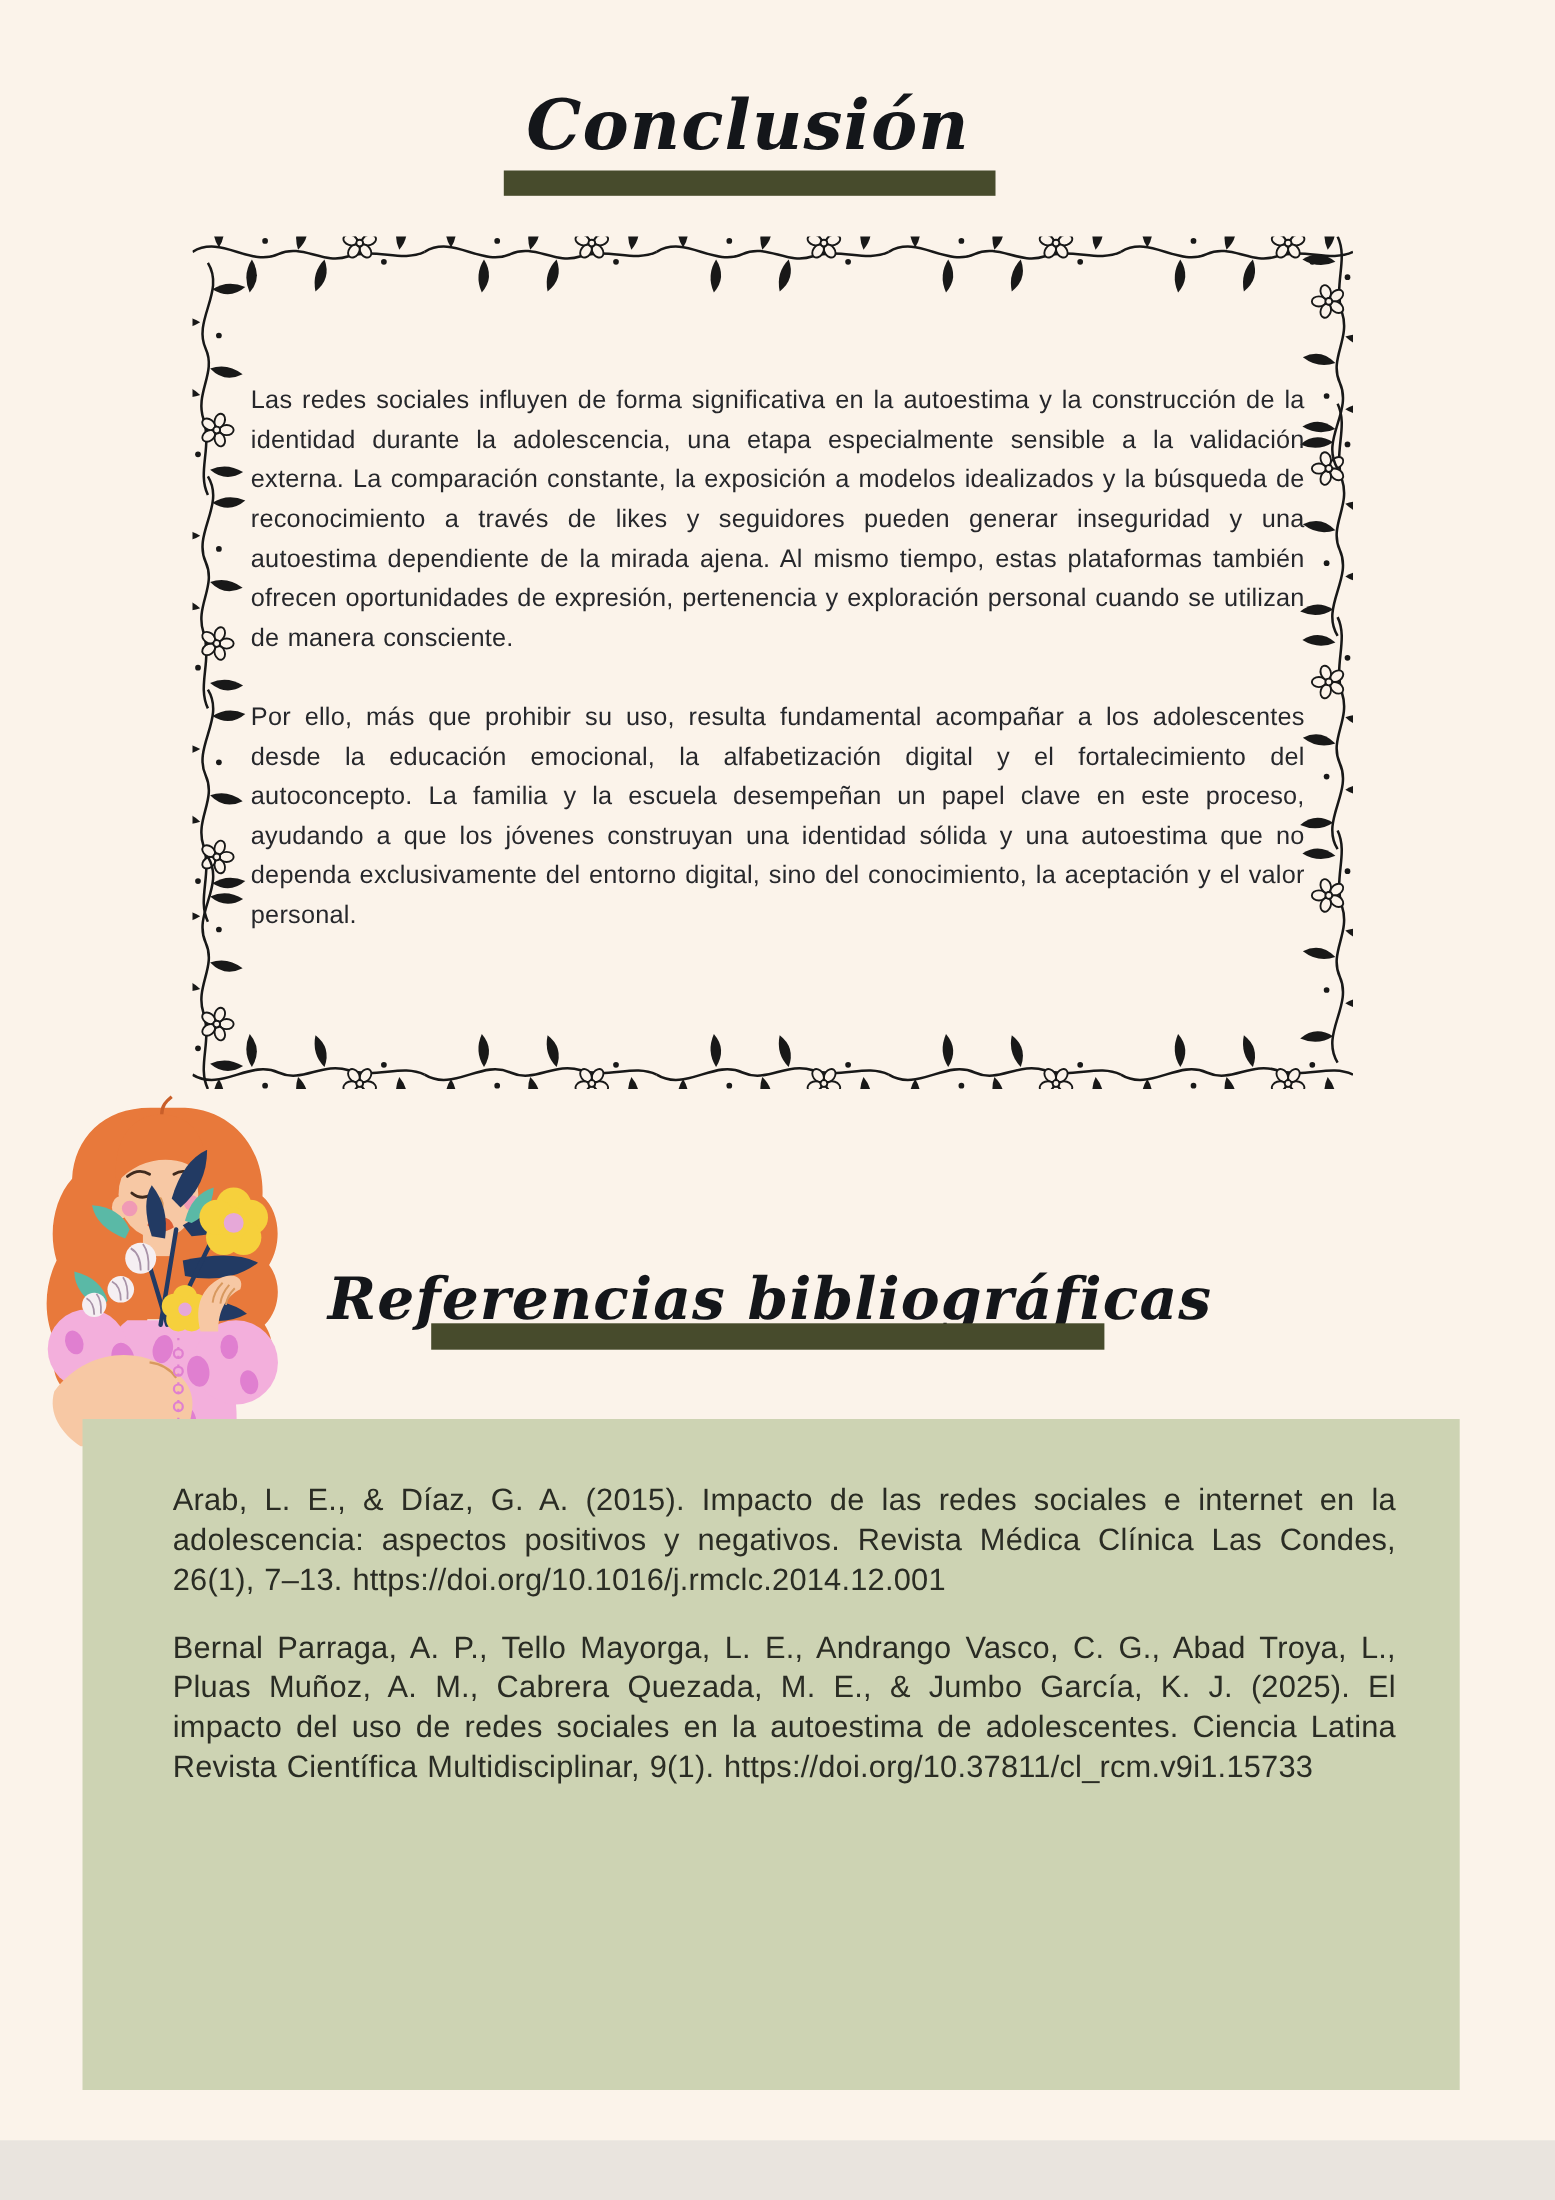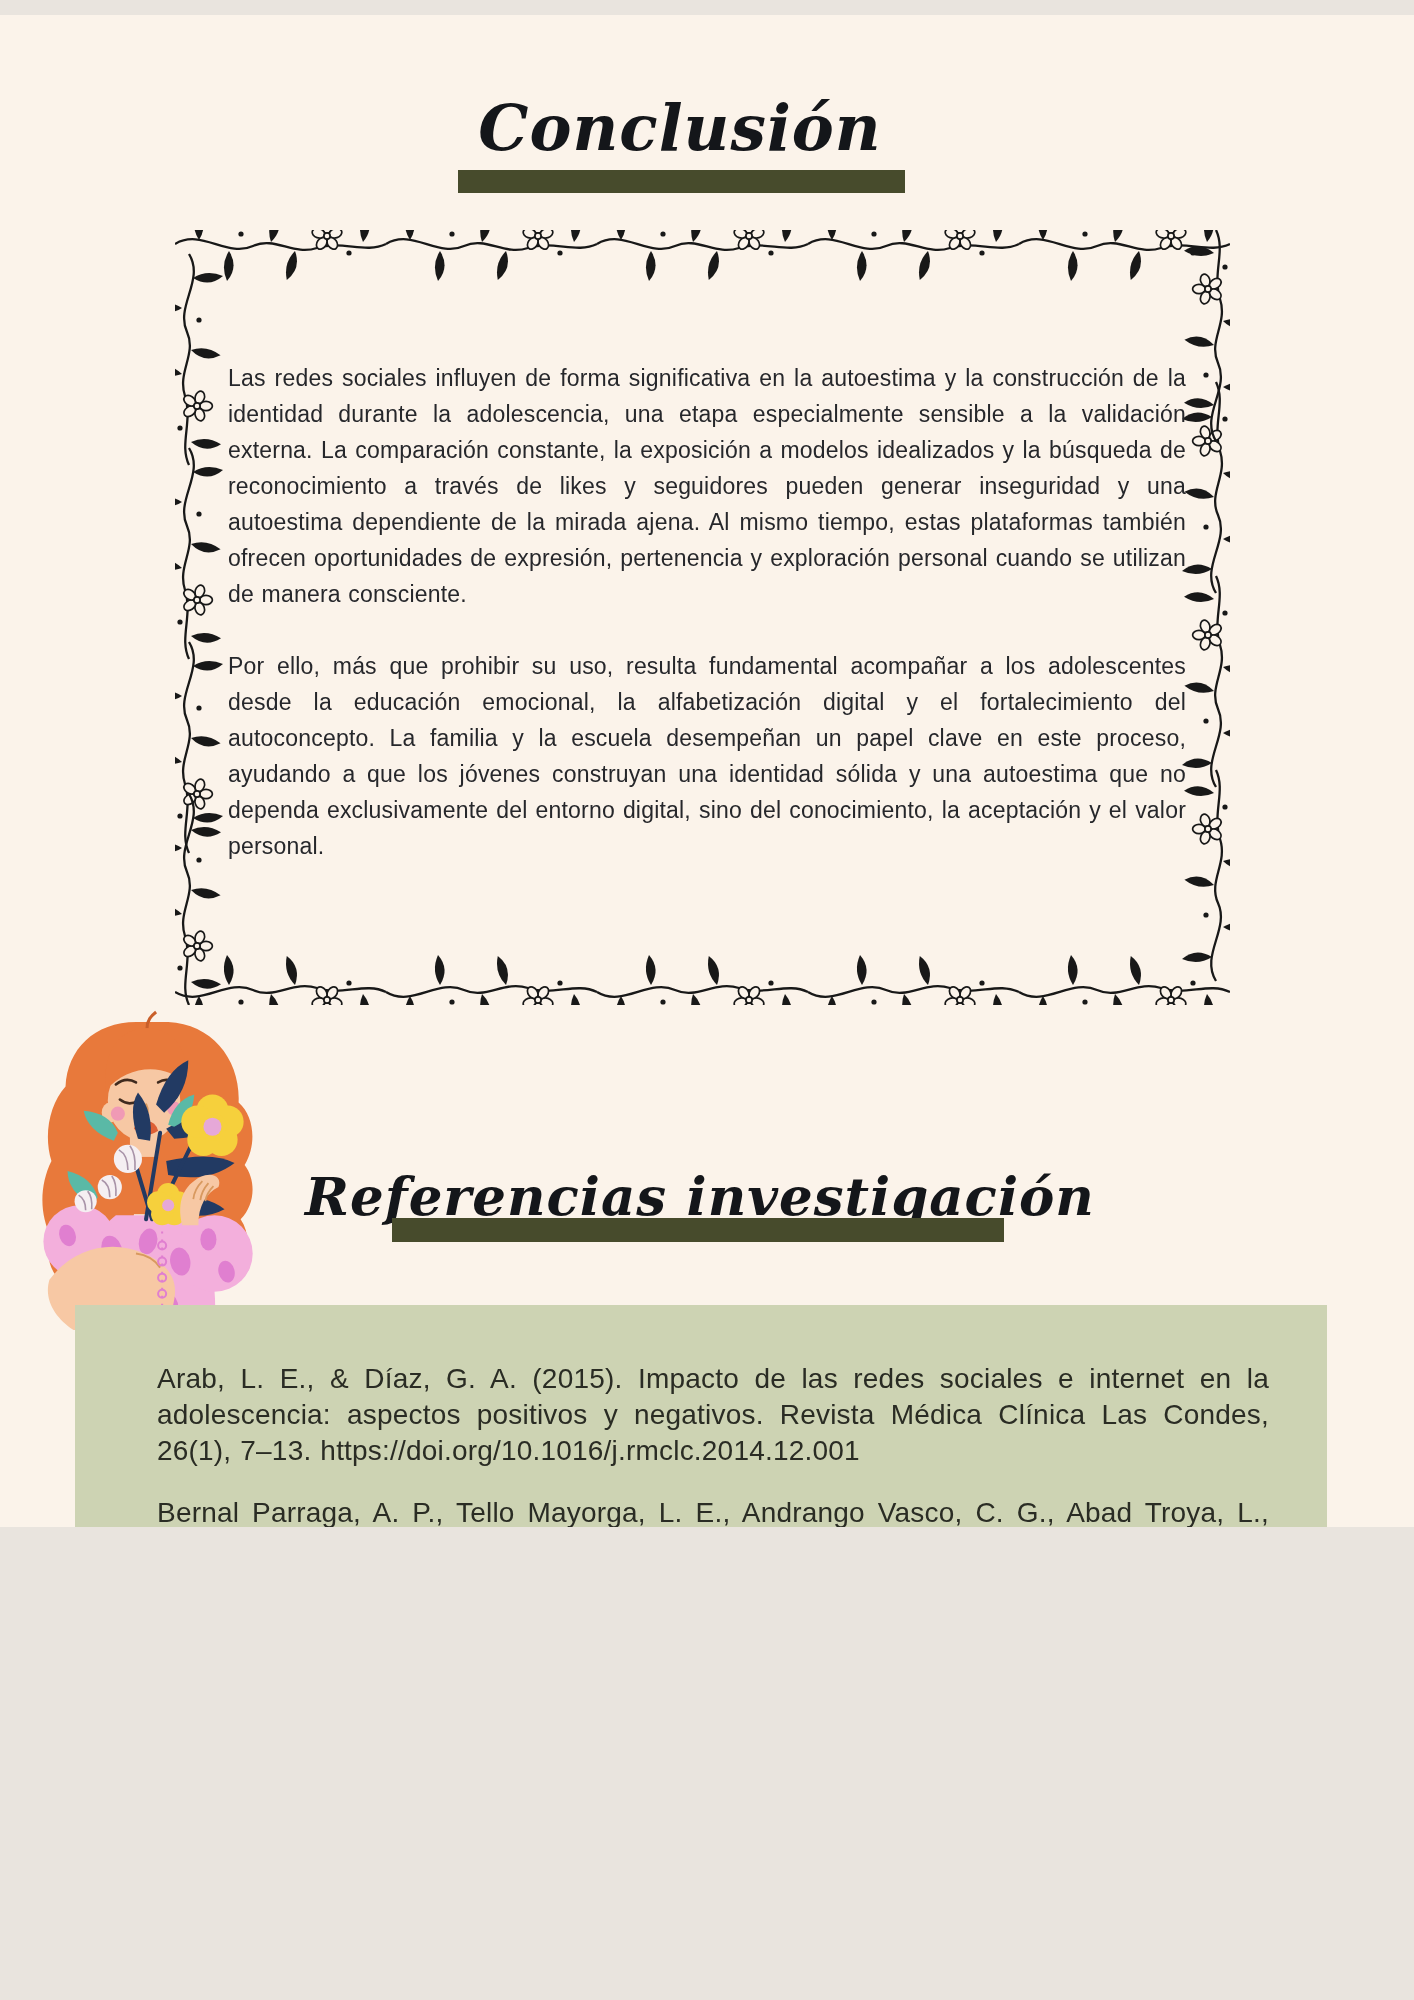--- a/index.html
+++ b/index.html
@@ -1,20 +1,20 @@
 <!DOCTYPE html>
 <html style="--bg: #fbf3ea; --accent: #474b2c; --refbox: #cdd3b3; --ink: #26272b;"><head>
 <meta charset="utf-8">
 <style>
   :root{
     --bg:#fbf3ea; --accent:#474b2c; --refbox:#cdd3b3; --ink:#26272b;
   }
   html,body{margin:0;padding:0;background:#e9e4de;}
   .page{
-    position:relative;width:1414px;height:1512px;margin:15px auto;
+    position:relative;width:1414px;height:1946px;margin:0 auto;
     background:var(--bg);overflow:hidden;
     font-family:"Liberation Sans",sans-serif;color:var(--ink);
   }
   .abs{position:absolute;}
   .section-title{
     font-family:"DejaVu Serif","Liberation Serif",serif;
     font-style:italic;font-weight:700;color:#14161a;
     text-align:center;letter-spacing:1px;white-space:nowrap;
   }
   .conclusion-title{left:0;top:34px;width:1360px;font-size:63px;}
@@ -217,21 +217,21 @@
 
     <g fill="none" stroke="#e07fd0" stroke-width="2">
       <path d="M146 222 v 90" stroke-dasharray="2 6"></path>
       <circle cx="146" cy="236" r="4"></circle>
         <circle cx="146" cy="252" r="4"></circle>
       <circle cx="146" cy="268" r="4"></circle>
         <circle cx="146" cy="284" r="4"></circle>
     </g>
   </svg>
 
-  <h2 class="abs section-title refs-title">Referencias investigación</h2>
+  <h2 class="abs section-title refs-title">Referencias bibliográficas</h2>
 
   <div class="abs accent-bar bar-2"></div>
 
   <div class="abs ref-box">
     <p>Arab, L. E., &amp; Díaz, G. A. (2015). Impacto de las redes sociales e internet en la adolescencia: aspectos positivos y negativos. Revista Médica Clínica Las Condes, 26(1), 7–13. https://doi.org/10.1016/j.rmclc.2014.12.001</p>
     <p>Bernal Parraga, A. P., Tello Mayorga, L. E., Andrango Vasco, C. G., Abad Troya, L., Pluas Muñoz, A. M., Cabrera Quezada, M. E., &amp; Jumbo García, K. J. (2025). El impacto del uso de redes sociales en la autoestima de adolescentes. Ciencia Latina Revista Científica Multidisciplinar, 9(1). https://doi.org/10.37811/cl_rcm.v9i1.15733</p>
   </div>
 
 </div>
 

